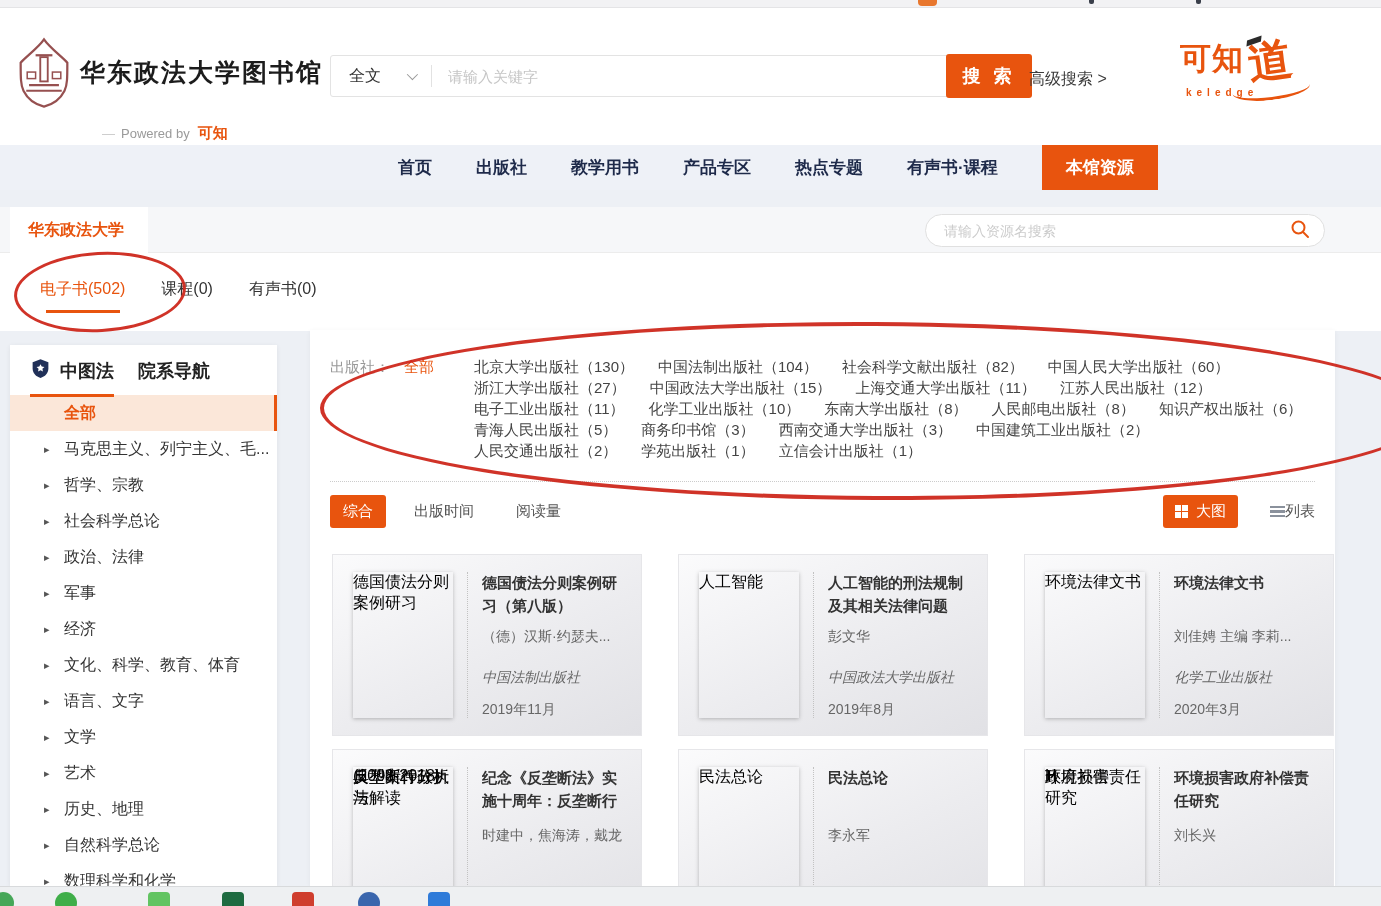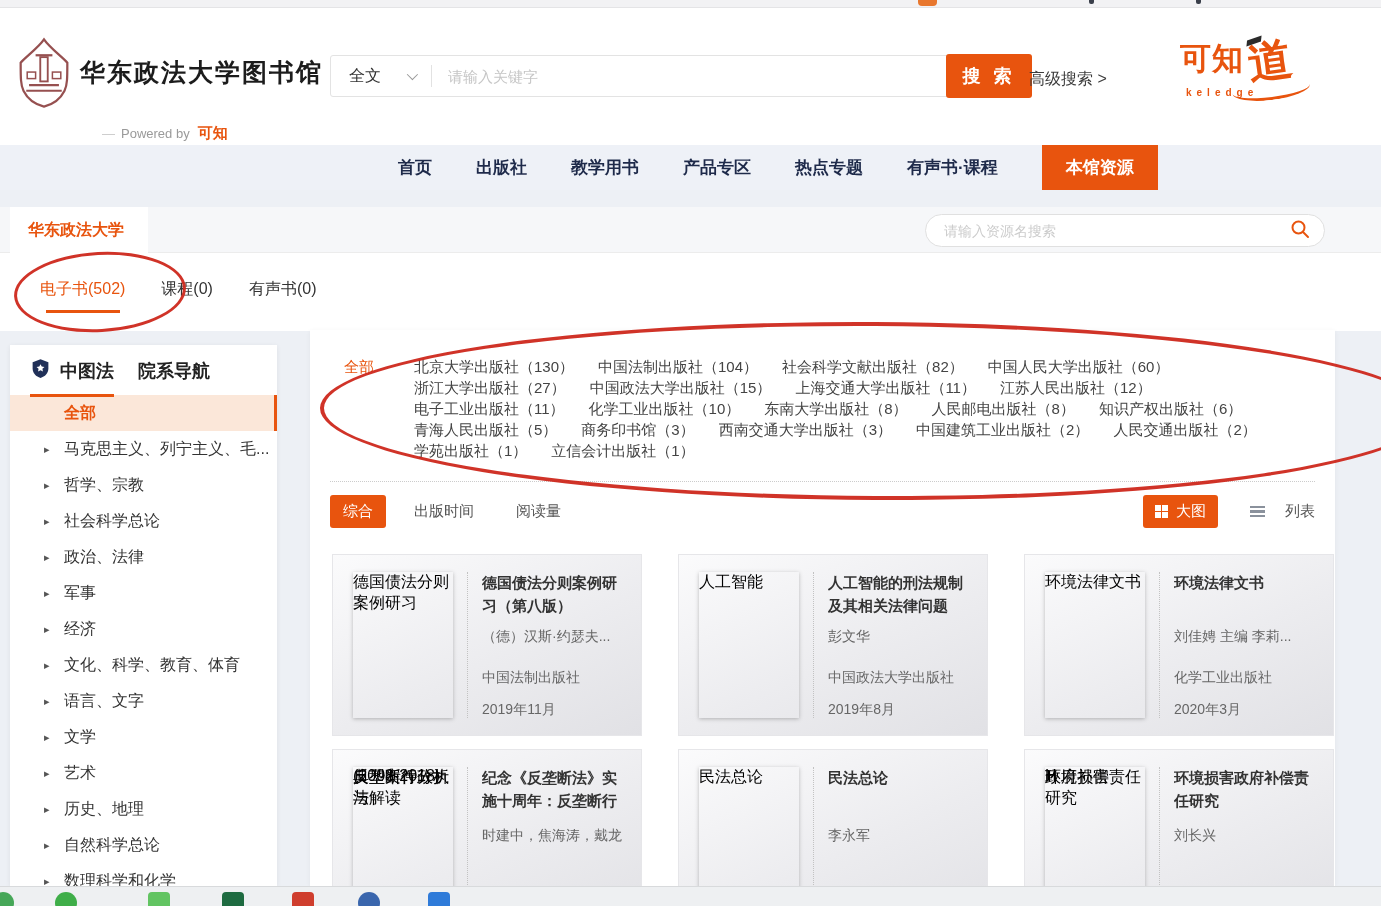--- a/index.html
+++ b/index.html
@@ -77,33 +77,33 @@
   .pub-list { margin-left:40px; display:flex; flex-wrap:wrap; column-gap:24px; color:#444; }
   .pub-item { cursor:pointer; white-space:nowrap; }
   .dotted-sep { margin:14px 20px 0; border-top:1px dotted #ccc; }
   .sort-row { display:flex; align-items:center; padding:13px 20px; }
   .sort-opt { margin-right:42px; color:#555; font-size:15px; cursor:pointer; }
   .sort-opt.active { background:#e8540e; color:#fff; padding:7px 13px; border-radius:3px; margin-right:28px; }
   .views { margin-left:auto; display:flex; gap:32px; align-items:center; }
   .view-large { background:#e8540e; color:#fff; padding:7px 12px; border-radius:3px; display:flex; gap:8px; align-items:center; font-size:15px; cursor:pointer; }
   .grid-ico { width:13px; height:13px; display:grid; grid-template-columns:6px 6px; grid-template-rows:6px 6px; gap:1px; }
   .grid-ico i { background:#fff; }
-  .view-list { color:#555; display:flex; gap:20px; align-items:center; font-size:15px; cursor:pointer; }
+  .view-list { color:#555; display:flex; gap:0; align-items:center; font-size:15px; cursor:pointer; }
   .list-ico { display:flex; flex-direction:column; gap:2px; }
   .list-ico i { width:15px; height:2.5px; background:#8a919c; }
 
   
   .cards { display:grid; grid-template-columns:repeat(3,310px); column-gap:36px; row-gap:13px; padding:13px 22px 0; }
   .card { height:182px; border:1px solid #e6e6e9; background:linear-gradient(155deg,#fbfbfc 0%,#ececef 55%,#e1e1e5 100%); display:flex; padding:17px 12px 17px 20px; cursor:pointer; }
   .bk-cover { width:100px; height:146px; position:relative; flex-shrink:0; box-shadow:0 1px 4px rgba(0,0,0,.25); overflow:hidden; }
   .bk-info { border-left:1px dotted #c2c2c2; margin-left:14px; padding-left:14px; flex:1; display:flex; flex-direction:column; min-width:0; }
   .bk-title { font-size:15px; font-weight:bold; color:#333; line-height:1.5; height:48px; overflow:hidden; }
   .bk-meta { font-size:14px; color:#666; white-space:nowrap; overflow:hidden; }
   .bk-author { margin-top:12px; }
-  .bk-pub { margin-top:24px; }
+  .bk-pub { margin-top:24px;font-style:italic; }
   .bk-date { margin-top:16px; }
   .cv-mark,.cv-text,.cv-sub,.cv-sub2,.cv-deco { position:absolute; }
 
   
   .annot { position:absolute; border:3px solid #cc2418; border-radius:50%; z-index:8; pointer-events:none; opacity:.93; }
   .annot-ebook { left:14px; top:252px; width:172px; height:80px; transform:rotate(-3deg); border-width:3px; }
   .annot-pub { left:320px; top:322px; width:1110px; height:178px; transform:rotate(.3deg); border-width:4px; }
 
   
   .taskbar { position:absolute; left:0; bottom:0; width:100%; height:20px; background:#eef0f2; border-top:1px solid #d8dadc; z-index:9; overflow:hidden; }
@@ -308,20 +308,21 @@
 
         <div class="sb-item sb-14">
           <i class="arr">▸</i>
           <span>数理科学和化学</span>
         </div>
       </div>
   </aside>
 
   <main class="panel">
     <div class="pub-row">
+      <span class="pub-lbl">出版社：</span>
       <span class="pub-all">全部</span>
       <div class="pub-list">
 
           <span class="pub-item pub-1">北京大学出版社（130）</span>
 
           <span class="pub-item pub-2">中国法制出版社（104）</span>
 
           <span class="pub-item pub-3">社会科学文献出版社（82）</span>
 
           <span class="pub-item pub-4">中国人民大学出版社（60）</span>

